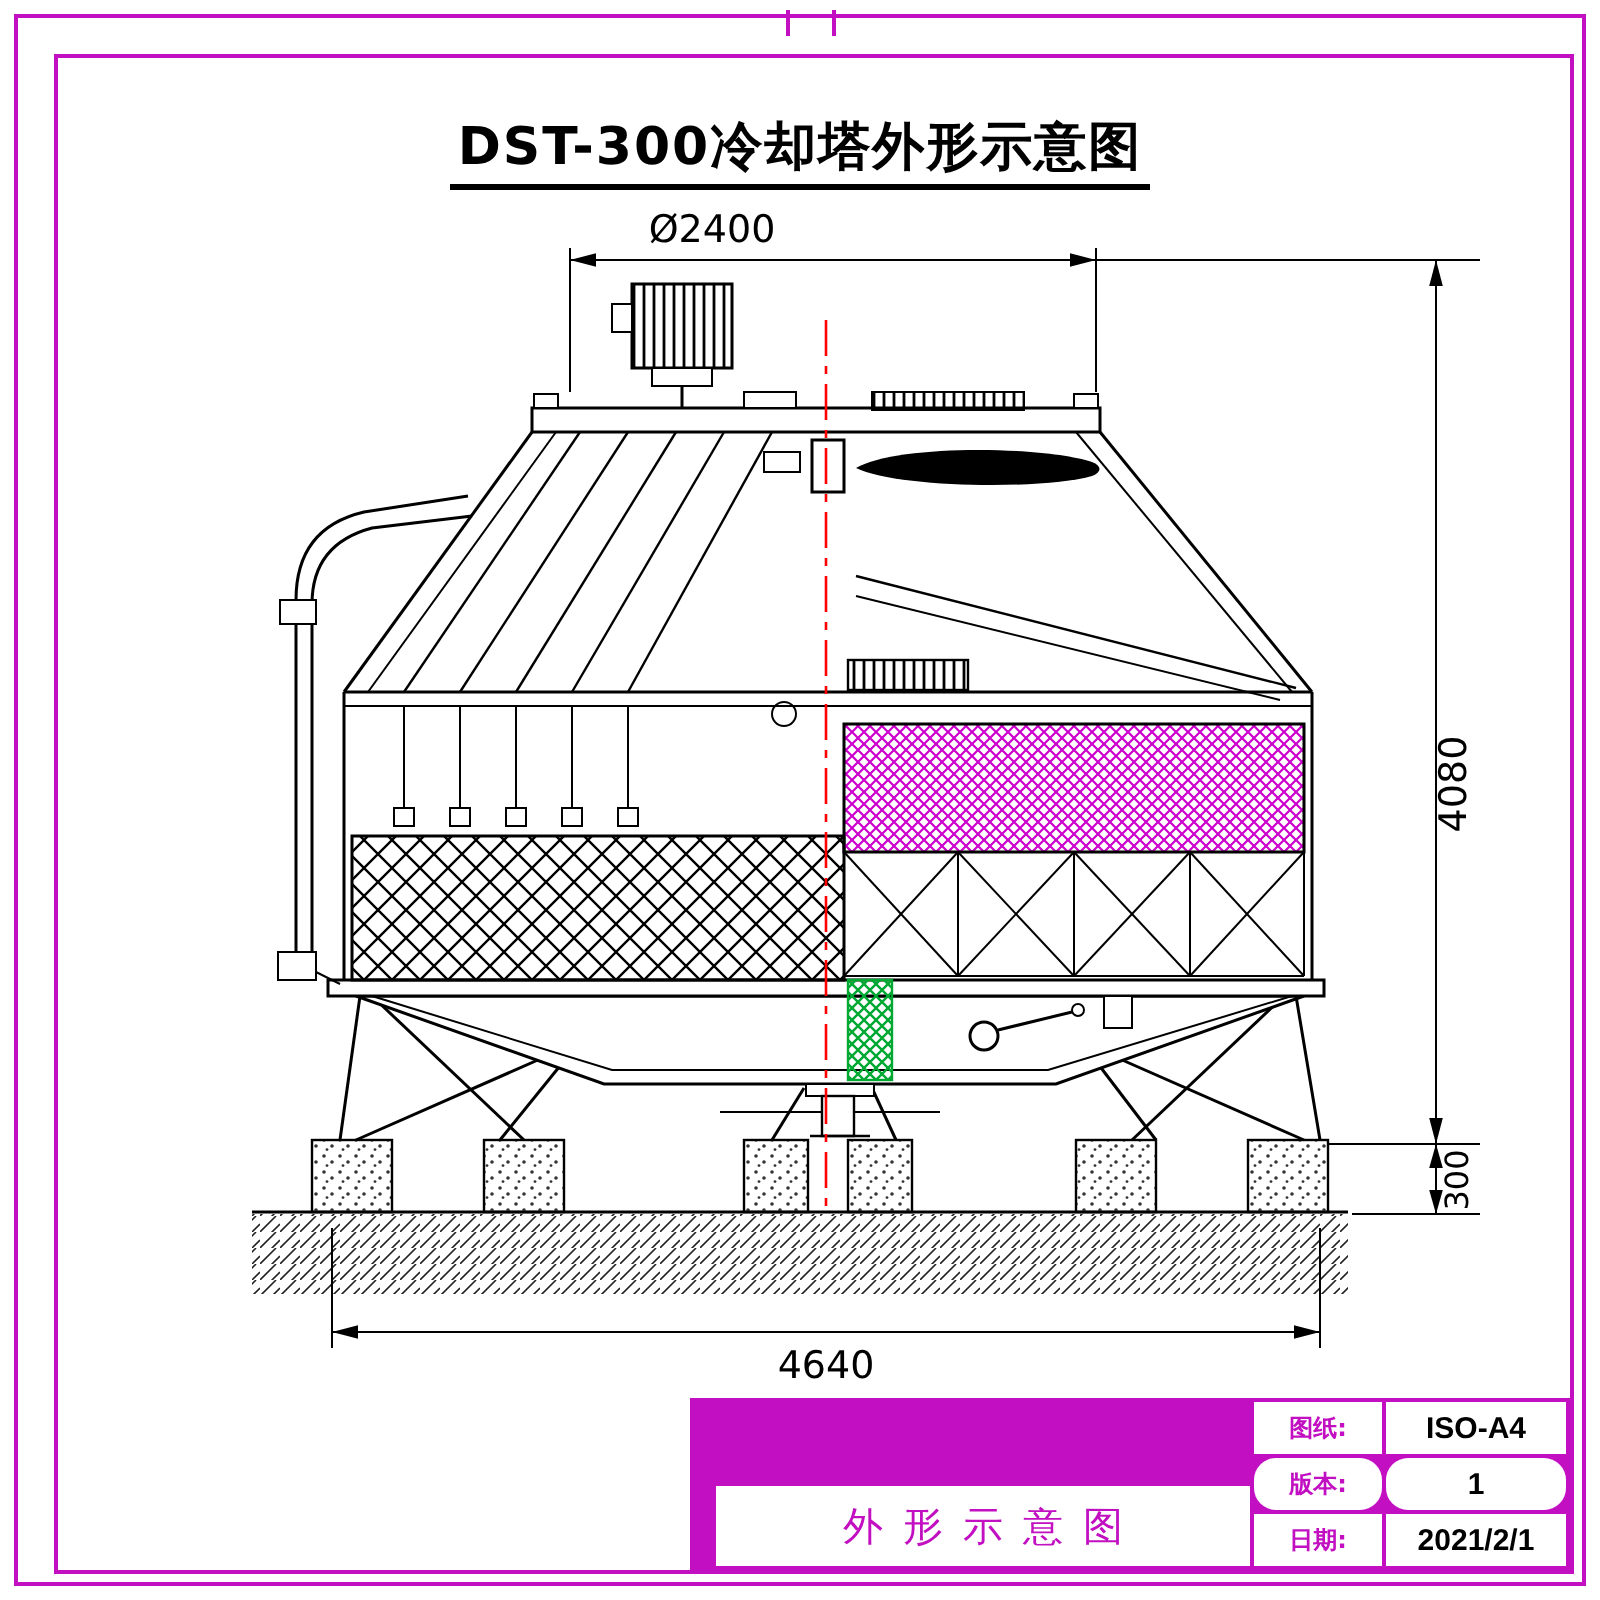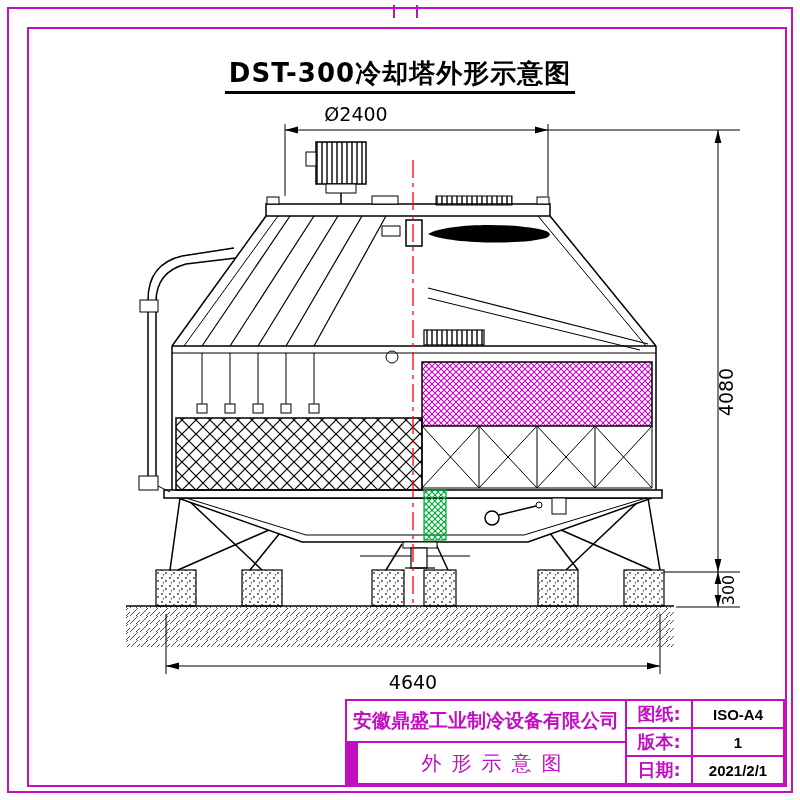--- a/index.html
+++ b/index.html
@@ -22,23 +22,23 @@
   svg text { font-family:"DejaVu Sans", sans-serif; fill:#000; }
 
   .tblock {
     position:absolute; left:345px; right:15px; bottom:15px; height:82px;
     display:grid; grid-template-columns:1fr 64px 90px; grid-template-rows:repeat(6,1fr);
     gap:2px; background:#c10fc1; border:2px solid #c10fc1;
   }
   .tblock > div { background:#fff; display:flex; align-items:center; justify-content:center; overflow:hidden; white-space:nowrap; }
   .tb-company { grid-column:1; grid-row:1/4; color:#c10fc1; font-weight:bold; font-size:19px; }
   .tb-dtitle  { grid-column:1; grid-row:4/7; color:#c10fc1; font-size:20px; letter-spacing:10px; padding-left:10px;margin-left:11px; }
-  .tb-label { grid-column:2; color:#c10fc1; font-weight:bold; font-size:18px; }
+  .tb-label { grid-column:2; color:#c10fc1; font-weight:bold; font-size:12px; }
   .tb-value { grid-column:3; font-weight:bold; font-size:15px; font-family:Liberation Sans, sans-serif; }
-  .r1 { grid-row:1/3; } .r2 { grid-row:3/5; } .r3 { grid-row:5/7; }
+  .r1 { grid-row:1/3; } .r2 { grid-row:3/5;border-radius:11px; } .r3 { grid-row:5/7; }
 </style>
 </head>
 <body>
 
 <div class="page">
 
   <div class="frame-outer"></div>
   <div class="frame-inner"></div>
   <div class="tick t1"></div>
   <div class="tick t2"></div>
@@ -236,21 +236,20 @@
       <line x1="166" y1="614" x2="166" y2="674"></line>
       <line x1="660" y1="614" x2="660" y2="674"></line>
       <line x1="166" y1="666" x2="660" y2="666"></line>
       <polygon points="166,666 179,662.6 179,669.4" fill="#000" stroke="none"></polygon>
       <polygon points="660,666 647,662.6 647,669.4" fill="#000" stroke="none"></polygon>
       <text x="413" y="689" text-anchor="middle" font-size="19" stroke="none">4640</text>
     </g>
   </svg>
 
   <div class="tblock">
-    <div class="tb-company">安徽鼎盛工业制冷设备有限公司</div>
     <div class="tb-dtitle">外形示意图</div>
     <div class="tb-label r1">图纸:</div>
     <div class="tb-value r1">ISO-A4</div>
     <div class="tb-label r2">版本:</div>
     <div class="tb-value r2">1</div>
     <div class="tb-label r3">日期:</div>
     <div class="tb-value r3">2021/2/1</div>
   </div>
 
 </div>

